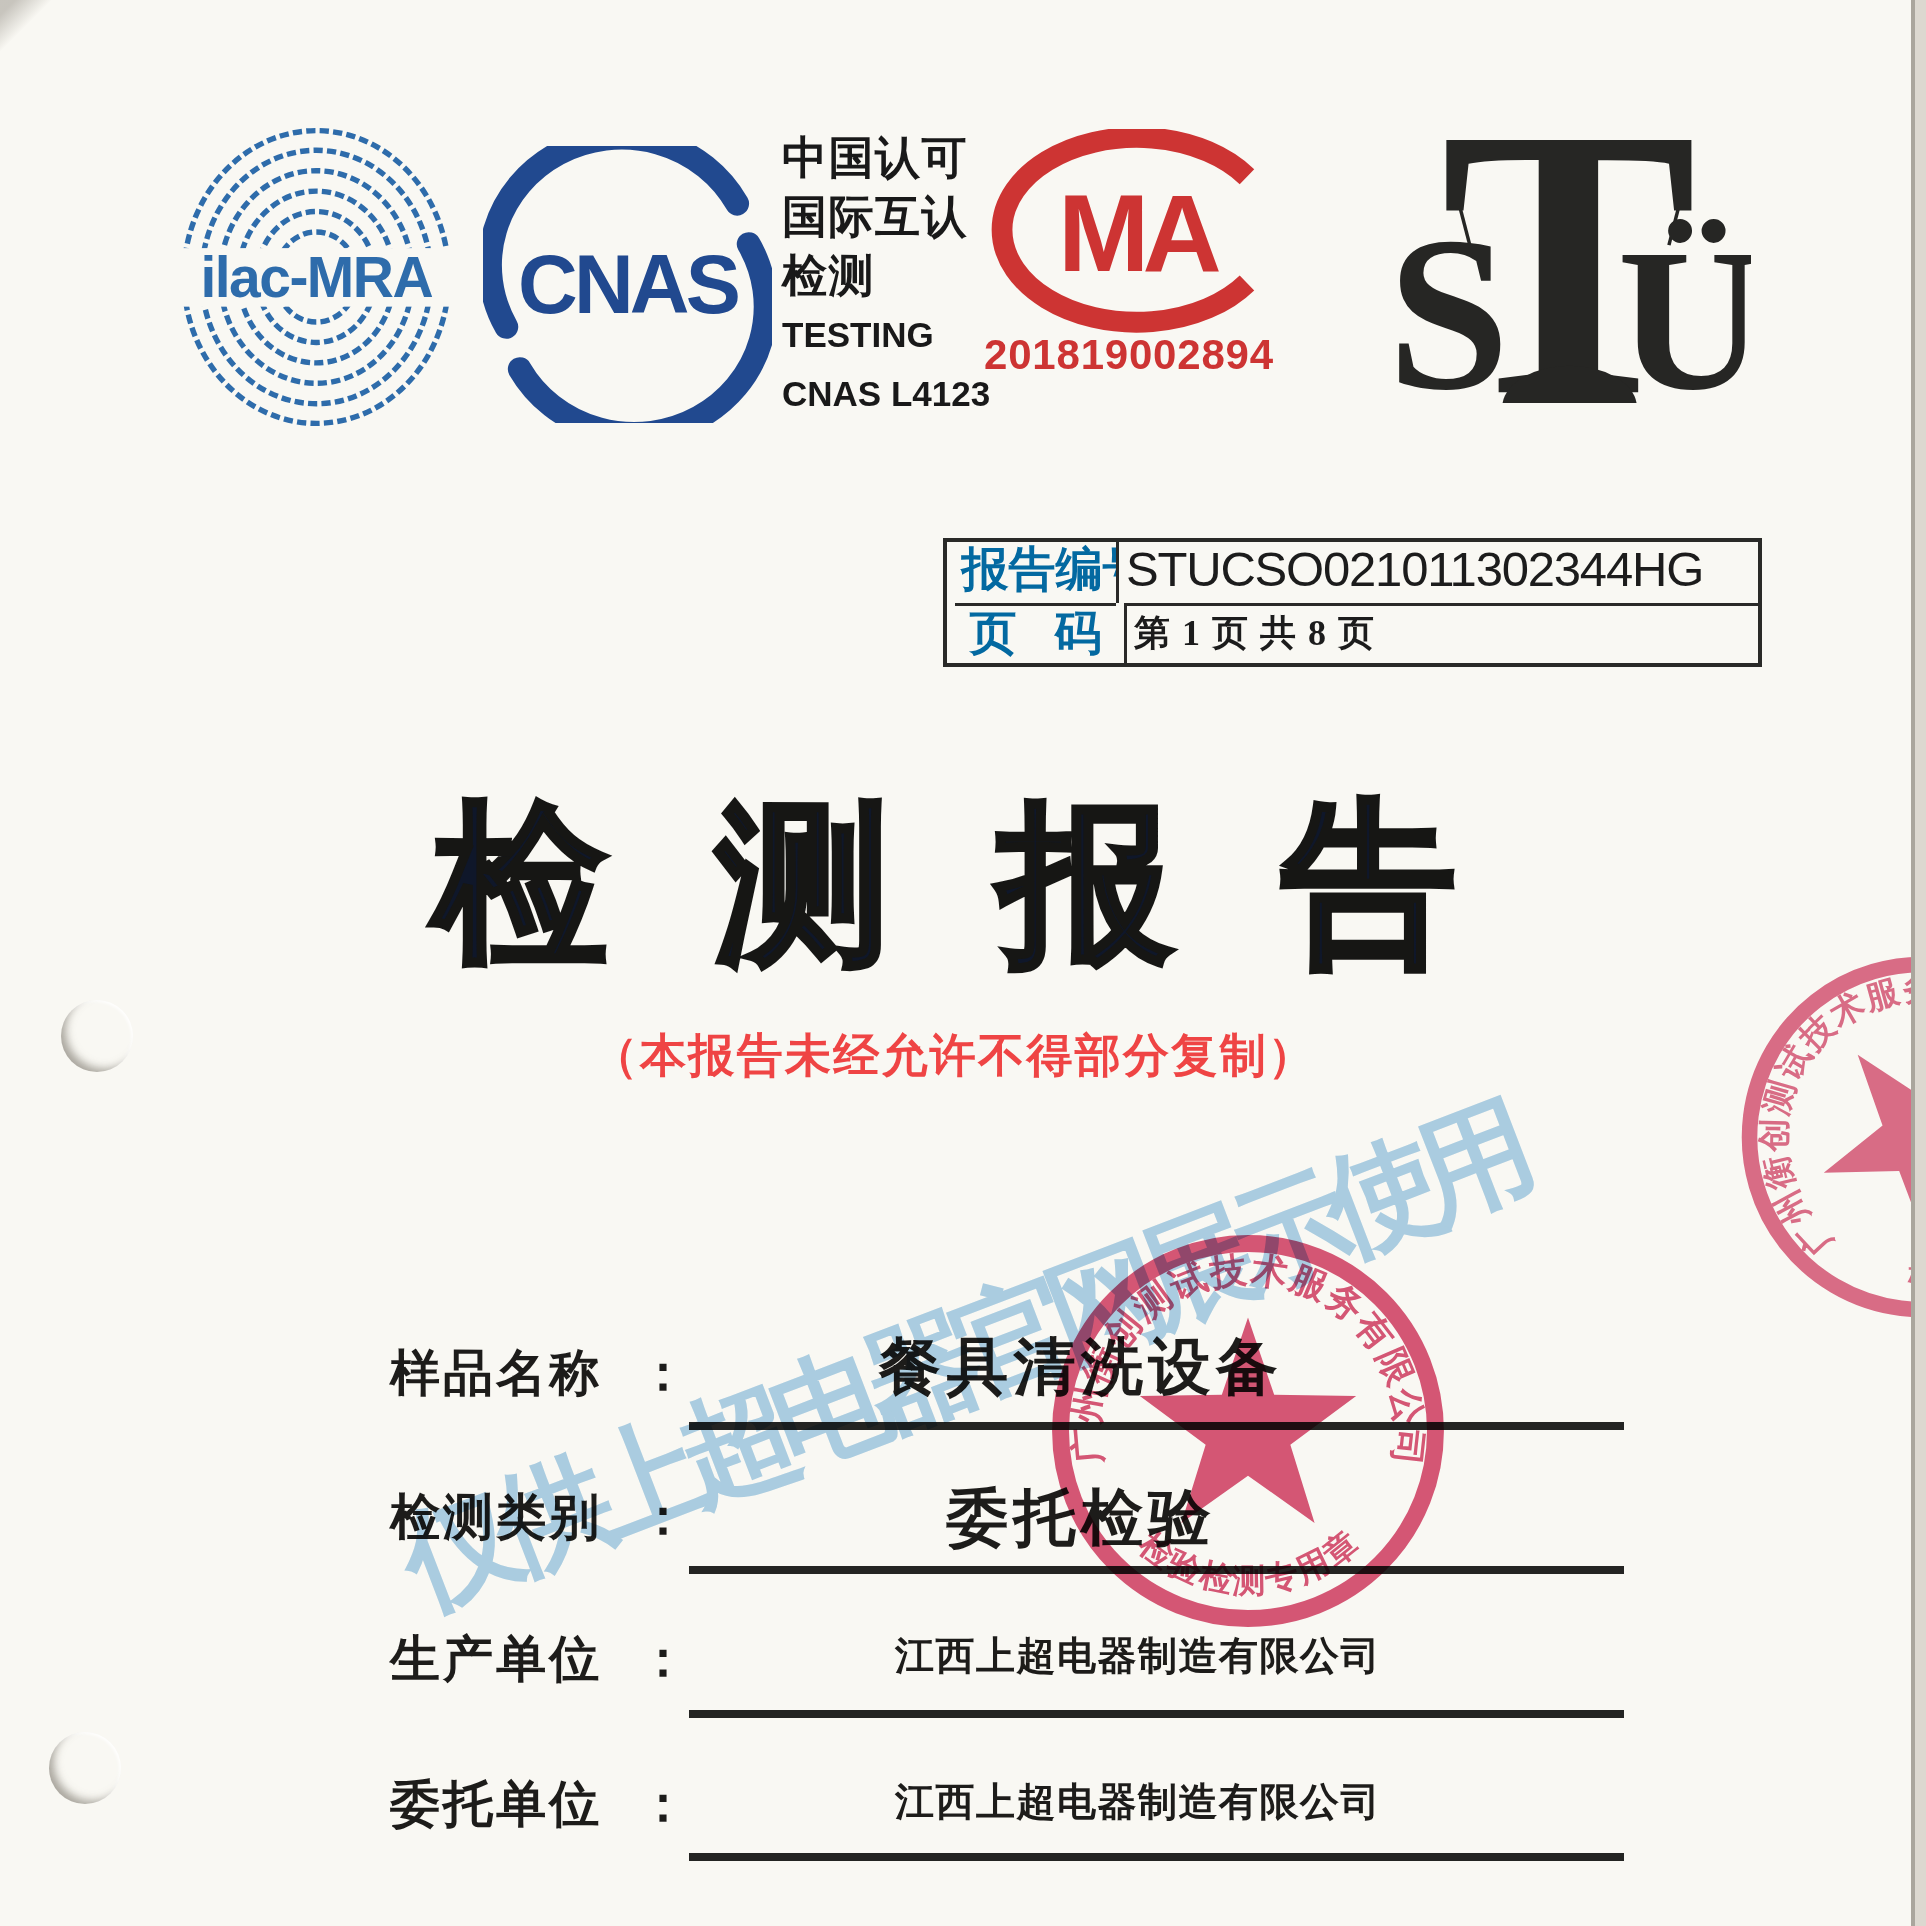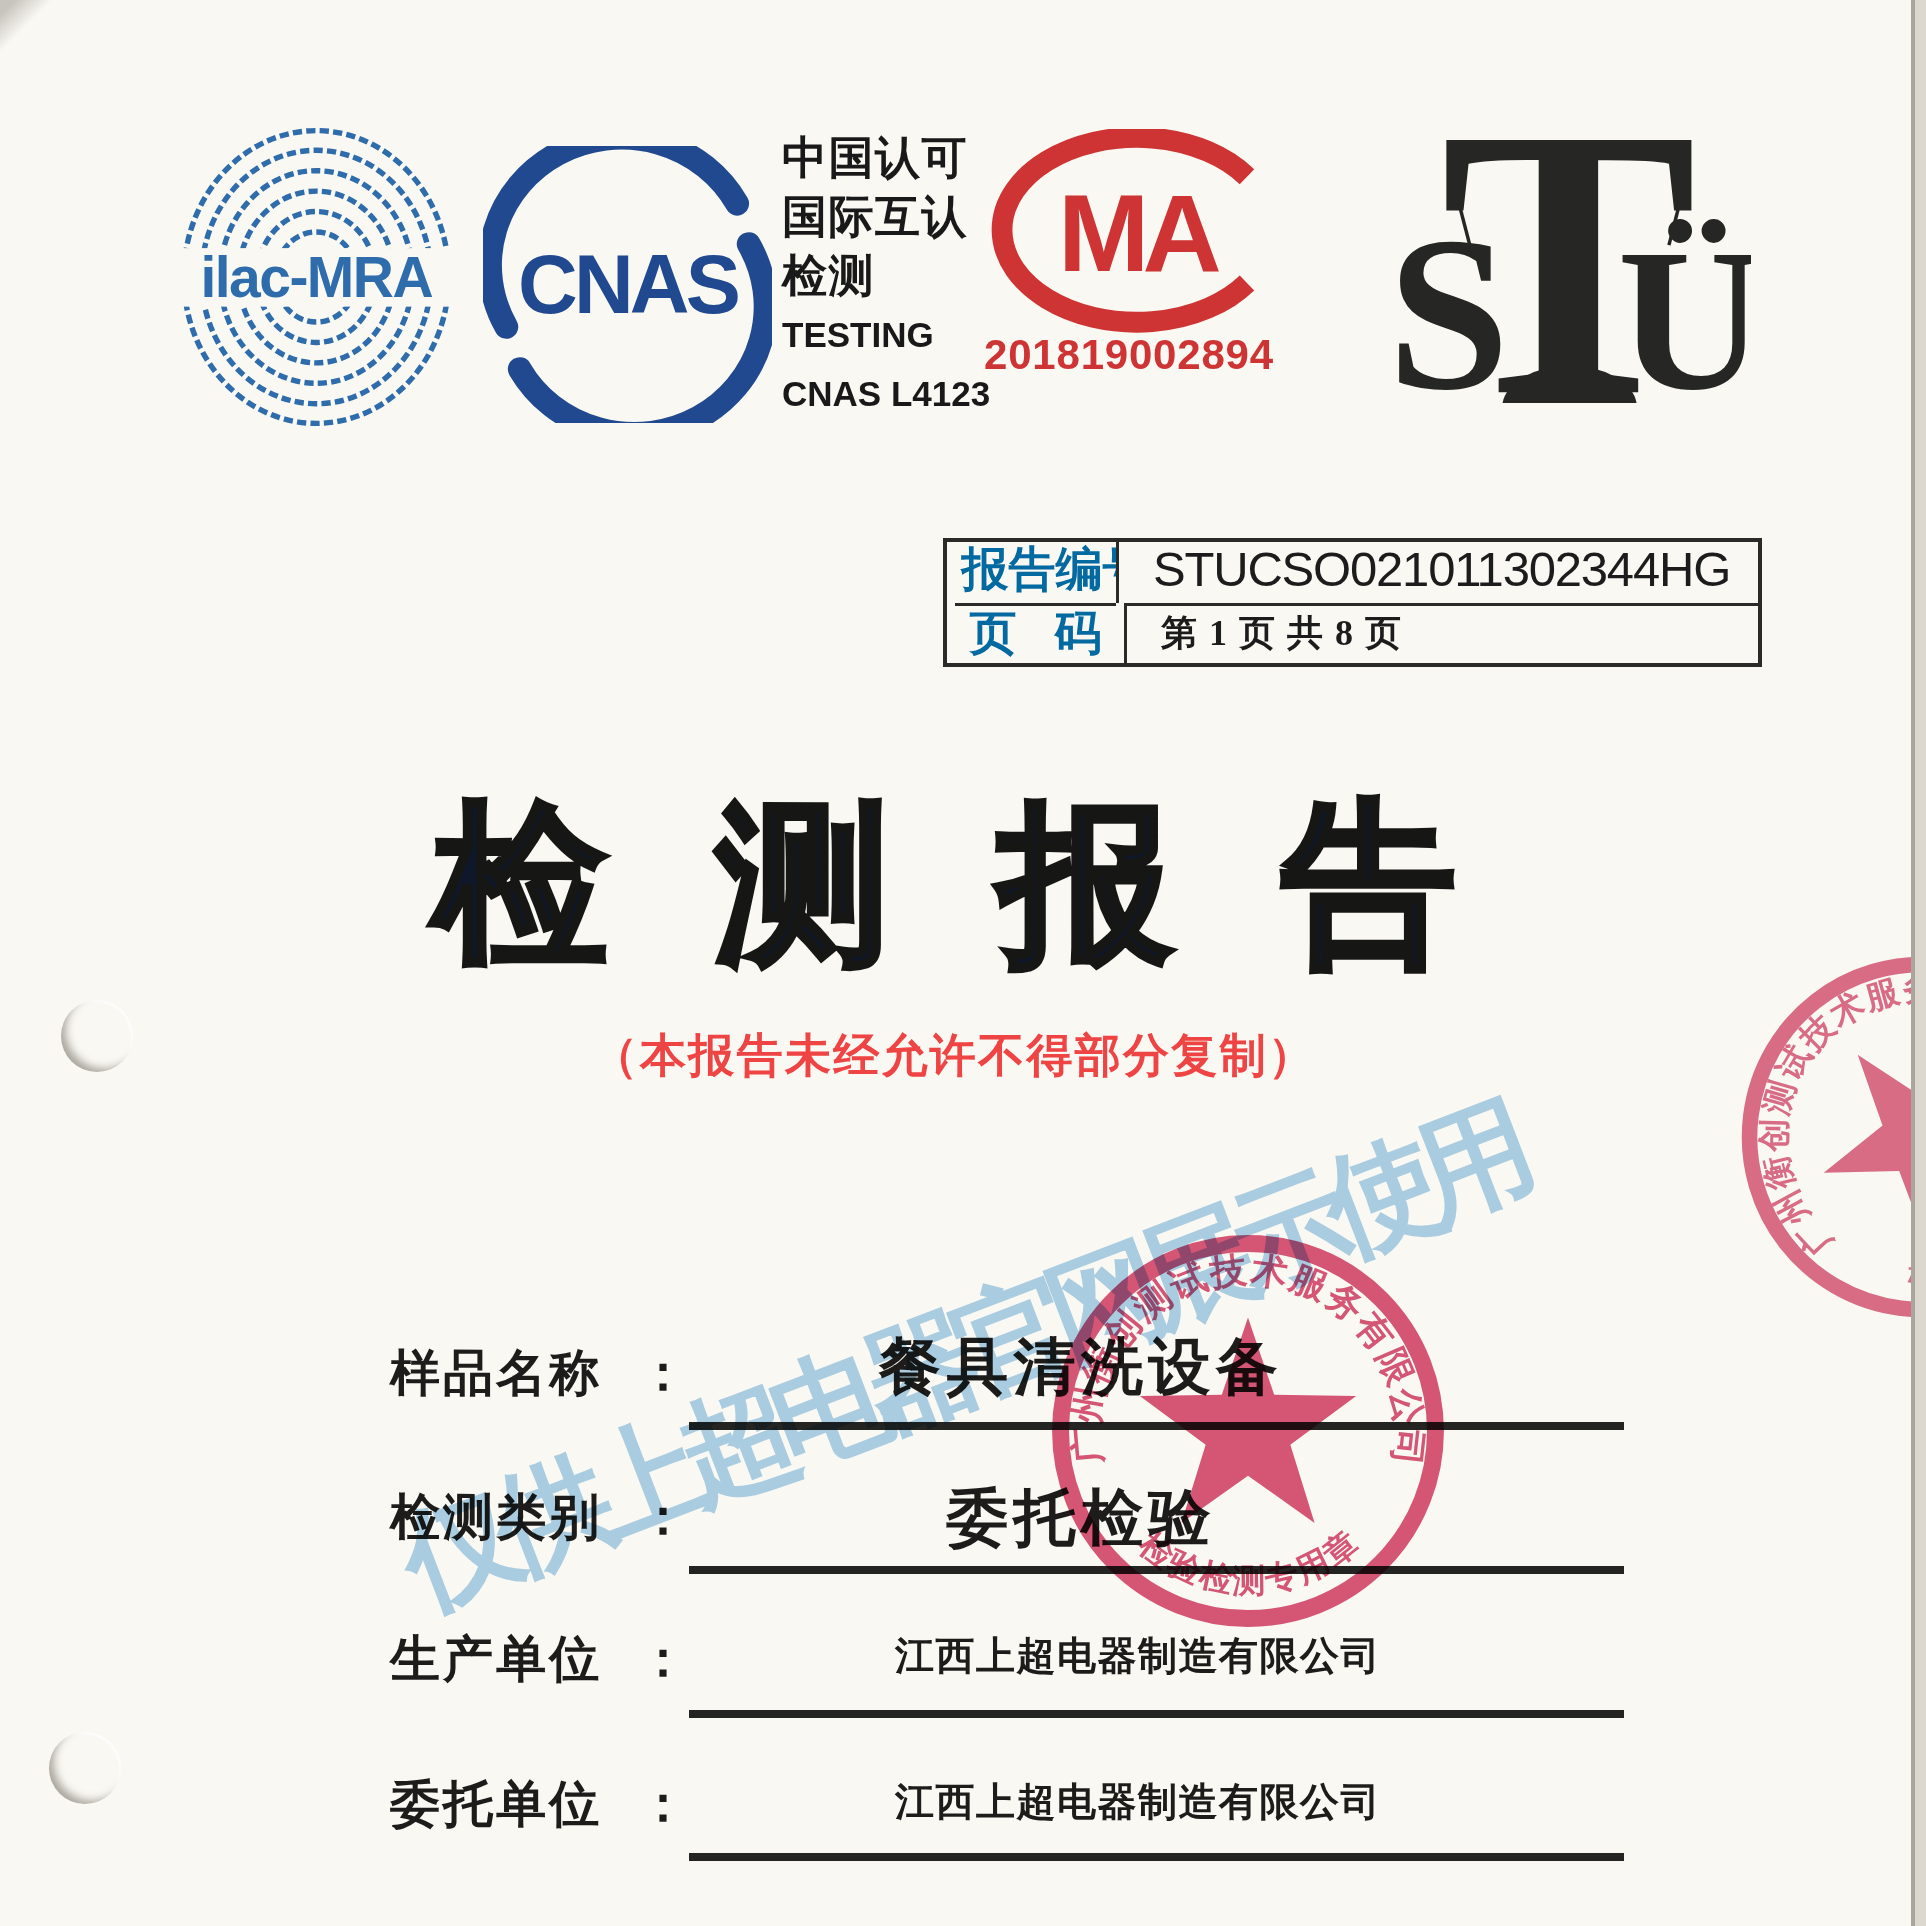--- a/index.html
+++ b/index.html
@@ -59,21 +59,21 @@
 
   
   .meta-table{
     position:absolute;left:943px;top:538px;width:811px;height:121px;
     border:4.6px solid #2a2a28;display:grid;
     grid-template-columns:169px 1fr;grid-template-rows:1fr 1fr;
     background:transparent;z-index:2;
   }
   .meta-cell{overflow:hidden;white-space:nowrap;}
   .meta-label{line-height:54px;font-size:47px;padding:0 14.6px;text-align:justify;text-align-last:justify;font-weight:bold;color:#0369a1;}
-  .meta-value{line-height:54px;padding-left:34px;color:#1c1c1c;}
+  .meta-value{line-height:54px;padding-left:7px;color:#1c1c1c;}
   .meta-code{font-family:"Liberation Sans",sans-serif;font-size:49px;letter-spacing:-1.2px;}
   .meta-page{font-size:36px;font-weight:bold;letter-spacing:1.5px;}
   .bl{border-left:3.5px solid #2a2a28;}
   .bt{border-top:3.5px solid #2a2a28;margin-left:8px;}
 
   
   .doc-title{
     position:absolute;left:433px;top:795px;
     font-family:"Liberation Sans",sans-serif;font-weight:900;
     font-size:174px;line-height:177px;letter-spacing:109px;white-space:nowrap;

